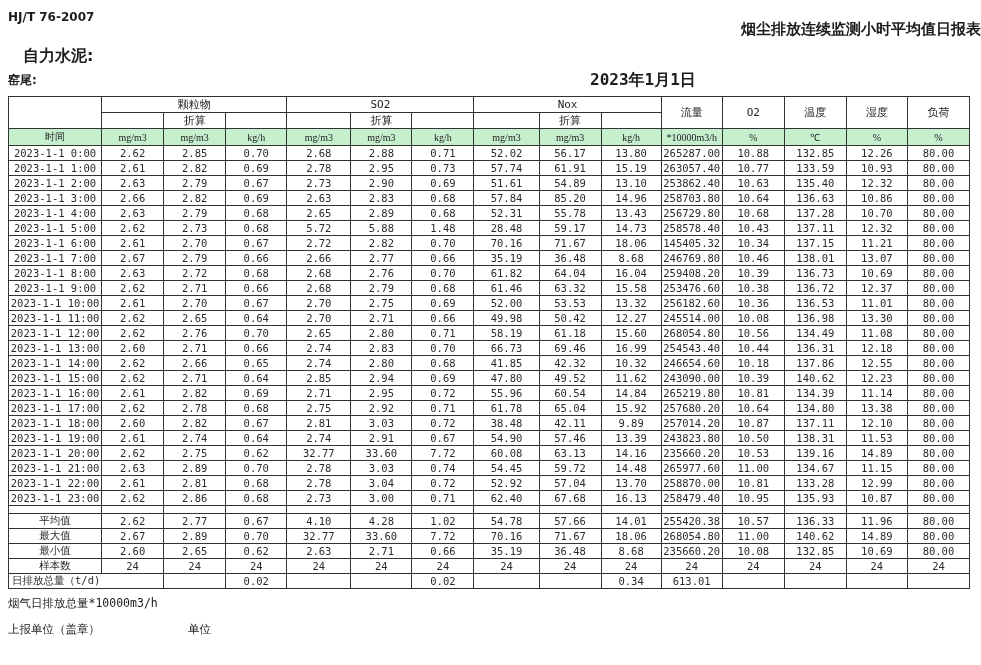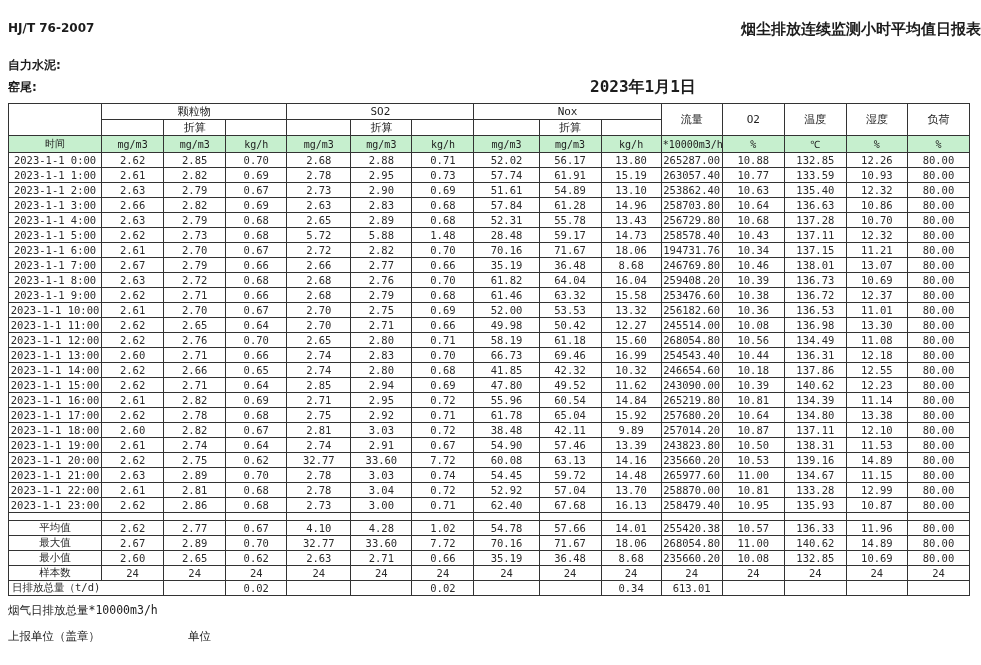--- a/index.html
+++ b/index.html
@@ -2,41 +2,41 @@
 <html><head>
 <meta charset="utf-8">
 <style>
   * { box-sizing: border-box; }
   html,body { margin:0; padding:0; background:#fff; }
   body {
     width:981px; height:665px; overflow:hidden;
     font-family:"DejaVu Sans Mono","Liberation Mono",monospace;
     color:#1c1c1c;
   }
-  .page { position:relative; width:782px; height:665px; padding:21px 8px; }
+  .page { position:relative; width:782px; height:665px; padding:10px 8px; }
   .std { font-size:12px; font-weight:bold; font-family:"DejaVu Sans","Liberation Sans",sans-serif; }
   .title {
     position:absolute; top:20px; left:0; width:981px; text-align:right;
     font-size:15px; font-weight:bold;
     font-family:"DejaVu Sans","Liberation Sans",sans-serif;
   }
-  .company { margin-top:22px; font-size:12px; font-weight:bold;
-    font-family:"DejaVu Sans","Liberation Sans",sans-serif; }
+  .company { margin-top:22px; font-size:16px; font-weight:bold;
+    font-family:"DejaVu Sans","Liberation Sans",sans-serif;margin-left:15px; }
   .line2 { position:relative; height:18px; margin-top:2px; }
   .loc { font-size:12px; font-weight:bold; font-family:"DejaVu Sans","Liberation Sans",sans-serif;margin-top:11px; }
   .date { position:absolute; left:582px; top:1px; font-size:16px; font-weight:bold; }
 
   table { border-collapse:collapse; table-layout:fixed; width:962px; margin-top:9px; }
   td {
     border:1px solid #333; text-align:center; vertical-align:middle;
     font-size:10.5px; height:15px; padding:0 1px;
     overflow:hidden; white-space:nowrap;
   }
   thead td { font-size:11px; }
-  thead tr.units td { background:#c6efce; font-size:10px; height:17px; }
+  thead tr.units td { background:#c6efce; font-size:10px; height:17px;font-family:Liberation Serif, serif; }
   tr.grp td { height:15px; }
   tbody td { color:#2a2a2a; }
   tr.spacer td { height:8px; }
   td.left { text-align:left; padding-left:3px; }
 
   .footer { margin-top:7px; font-size:11.5px; }
   .footer-line2 { position:relative; height:16px; margin-top:11px; }
   .unit-label { position:absolute; left:180px; top:0; }
 </style>
 </head>
@@ -165,21 +165,21 @@
         </tr>
         <tr>
           <td>2023-1-1 3:00</td>
           <td>2.66</td>
           <td>2.82</td>
           <td>0.69</td>
           <td>2.63</td>
           <td>2.83</td>
           <td>0.68</td>
           <td>57.84</td>
-          <td>61.28</td>
+          <td>85.20</td>
           <td>14.96</td>
           <td>258703.80</td>
           <td>10.64</td>
           <td>136.63</td>
           <td>10.86</td>
           <td>80.00</td>
         </tr>
         <tr>
           <td>2023-1-1 4:00</td>
           <td>2.63</td>
@@ -218,21 +218,21 @@
           <td>2023-1-1 6:00</td>
           <td>2.61</td>
           <td>2.70</td>
           <td>0.67</td>
           <td>2.72</td>
           <td>2.82</td>
           <td>0.70</td>
           <td>70.16</td>
           <td>71.67</td>
           <td>18.06</td>
-          <td>194731.76</td>
+          <td>145405.32</td>
           <td>10.34</td>
           <td>137.15</td>
           <td>11.21</td>
           <td>80.00</td>
         </tr>
         <tr>
           <td>2023-1-1 7:00</td>
           <td>2.67</td>
           <td>2.79</td>
           <td>0.66</td>

